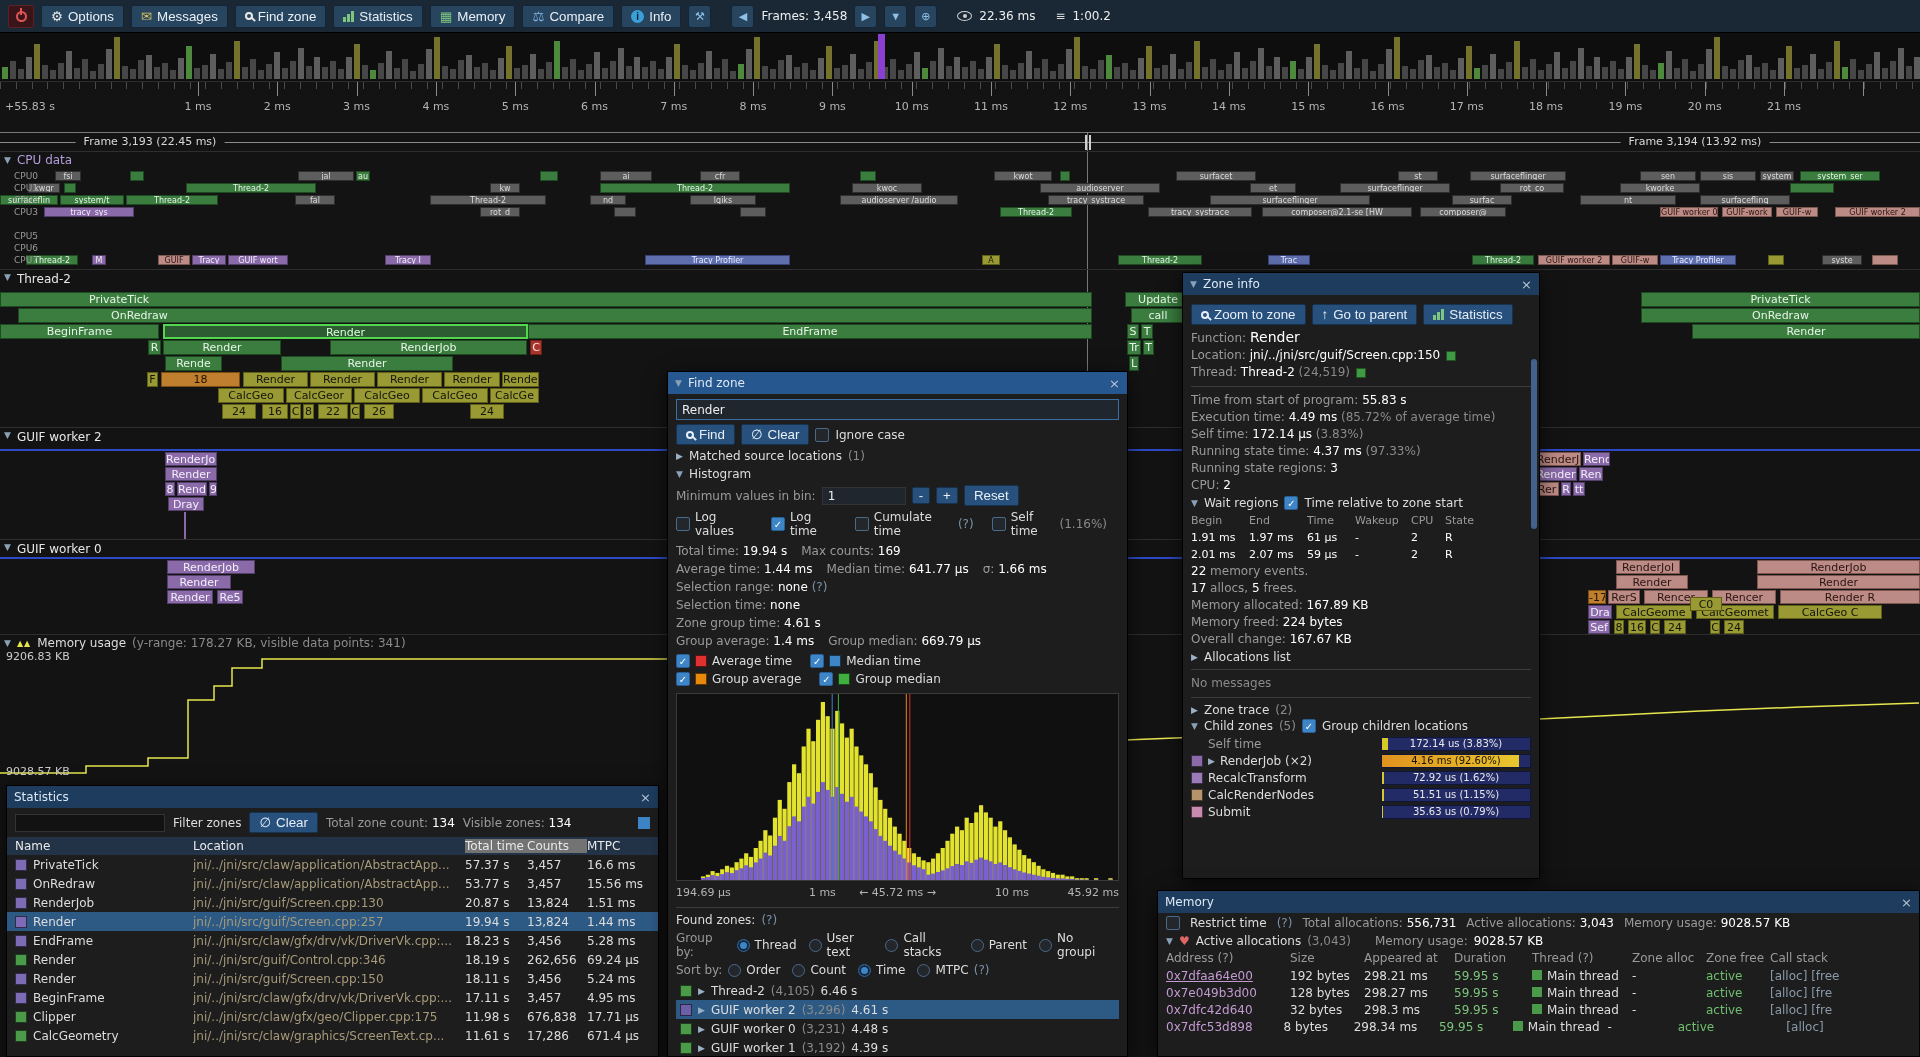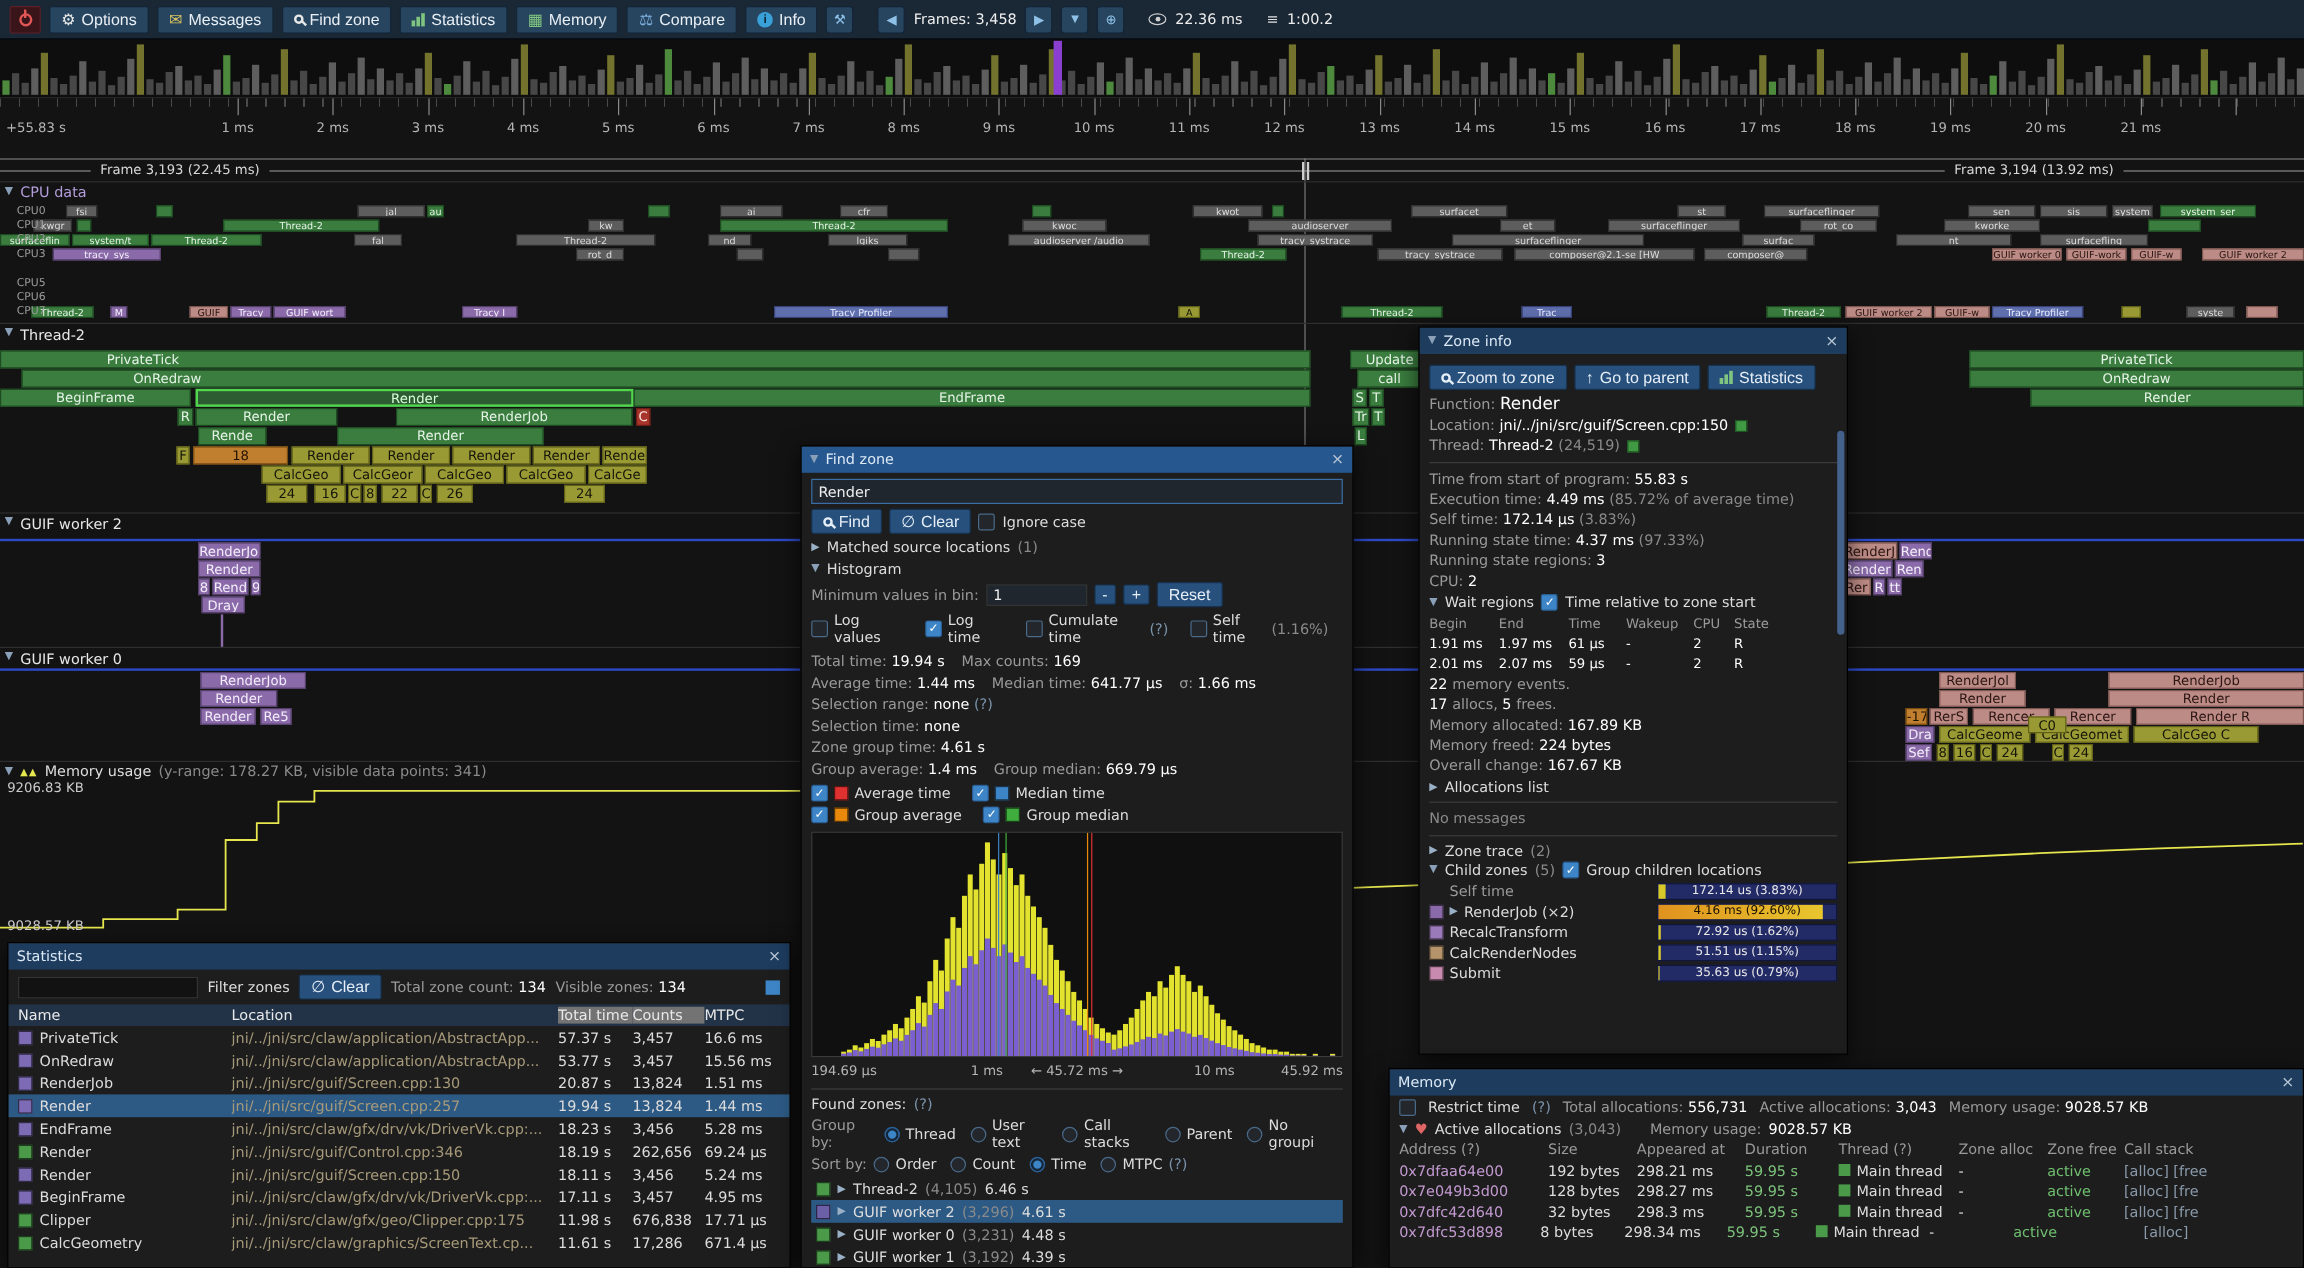--- a/index.html
+++ b/index.html
@@ -1344,21 +1344,21 @@
         <span style="width: 74px;">Size</span>
         <span style="width: 90px;">Appeared at</span>
         <span style="width: 78px;">Duration</span>
         <span style="width: 100px;">Thread (?)</span>
         <span style="width: 74px;">Zone alloc</span>
         <span style="width: 64px;">Zone free</span>
         <span style="width: 140px;">Call stack</span>
       </div>
     <div id="mw-rows">
         <div class="mw-row">
-          <span class="addr" style="width: 124px;">0x7dfaa64e00</span>
+          <span class="addr" style="width: 124px; text-decoration: underline;">0x7dfaa64e00</span>
           <span style="width: 74px;">192 bytes</span>
           <span style="width: 90px;">298.21 ms</span>
           <span class="dur" style="width: 78px;">59.95 s</span>
           <span style="width: 100px;"><em class="tsw"></em><span>Main thread</span></span>
           <span style="width: 74px;">-</span>
           <span class="act" style="width: 64px;">active</span>
           <span class="stack" style="width: 140px;">[alloc] [free</span>
         </div>
         <div class="mw-row">
           <span class="addr" style="width: 124px;">0x7e049b3d00</span>

